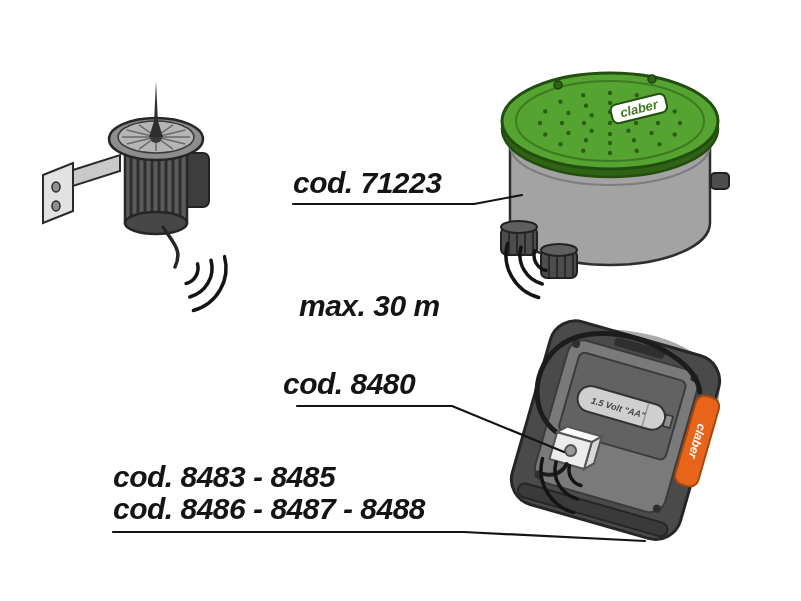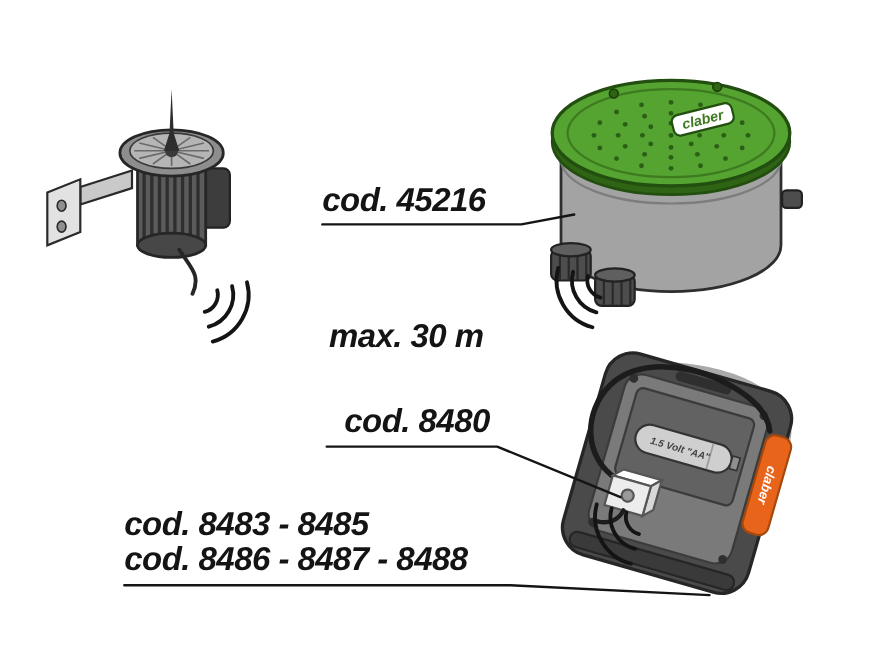--- a/index.html
+++ b/index.html
@@ -195,19 +195,19 @@
         <path d="M538.6,297.5 A44,44 0 0 1 507.5,243.6"></path>
       </g>
       <g>
         <path d="M580.9,485.5 A16,16 0 0 1 569.5,465.9"></path>
         <path d="M577.2,499 A30,30 0 0 1 556,462.2"></path>
         <path d="M573.6,512.5 A44,44 0 0 1 542.5,458.6"></path>
       </g>
     </g>
   </svg>
 
-  <div class="code-label" style="left:293px; top:167px;">cod. 45216</div>
+  <div class="code-label" style="left:293px; top:167px;">cod. 71223</div>
   <div class="code-label" style="left:299px; top:290px;">max. 30 m</div>
-  <div class="code-label" style="left:313px; top:368px;text-align:center;">cod. 8480</div>
+  <div class="code-label" style="left:283px; top:368px;text-align:center;">cod. 8480</div>
   <div class="code-label" style="left:113px; top:461px;">cod. 8483 - 8485</div>
   <div class="code-label" style="left:113px; top:493px;">cod. 8486 - 8487 - 8488</div>
 
 </div>
 
 </body></html>

